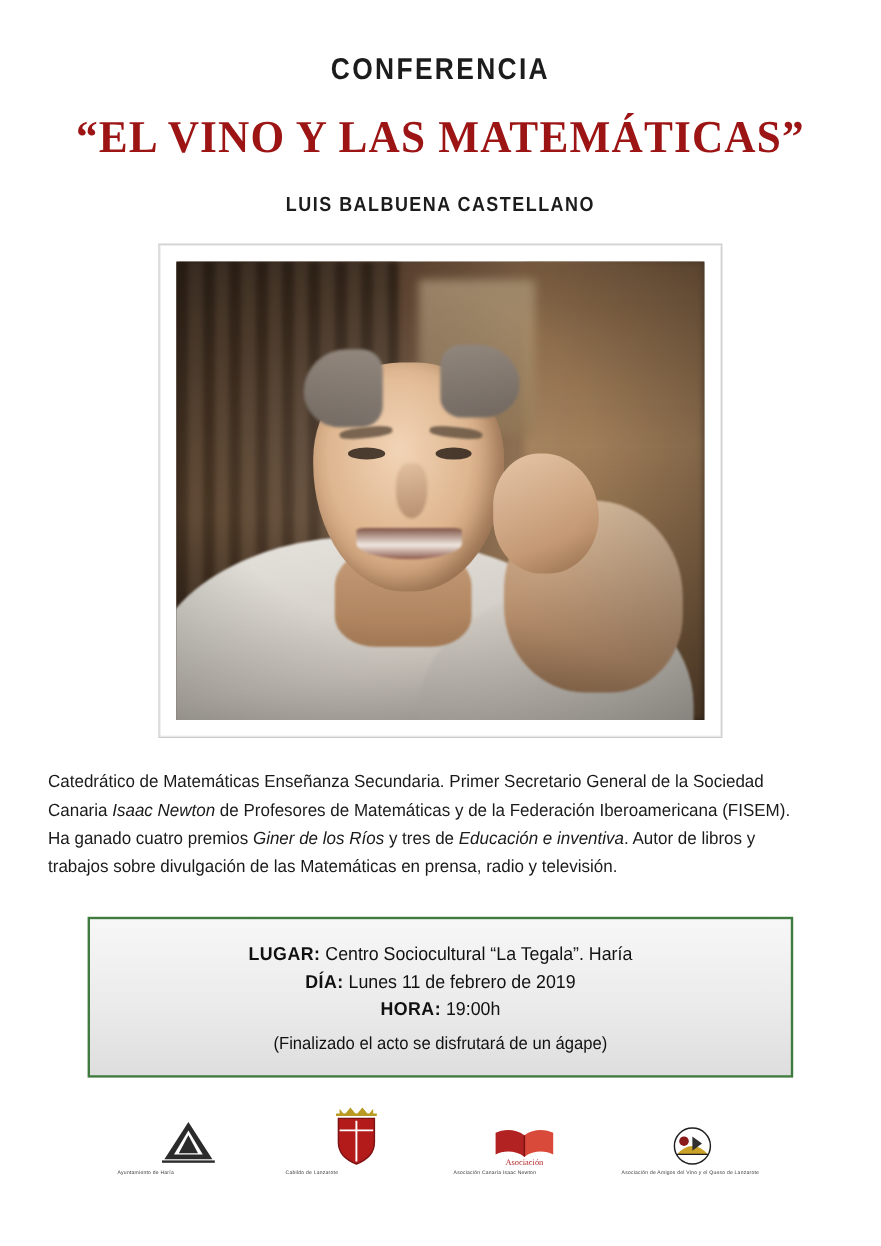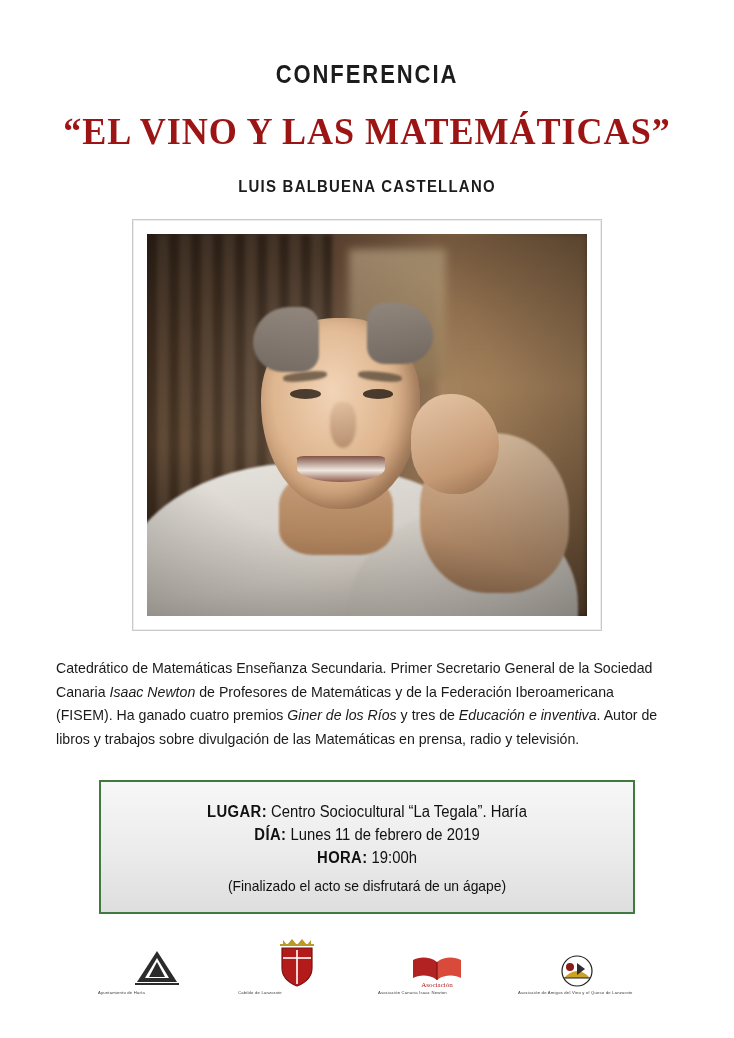--- a/index.html
+++ b/index.html
@@ -13,21 +13,21 @@
     font-family: "Liberation Sans", sans-serif;
     color: #1a1a1a;
     overflow: hidden;
     position: relative;
   }
 
   .poster {
     width: 734px;
     height: 1038px;
     box-sizing: border-box;
-    padding: 16px;
+    padding: 0;
     position: relative;
     background: #ffffff;
   }
 
   
   .header {
     text-align: center;
     padding-top: 44px;
   }
   .kicker {
@@ -192,21 +192,21 @@
     color: #1a1a1a;
     text-align: left;
     transform: scaleX(0.97);
     transform-origin: left top;
   }
   .bio i { font-style: italic; }
 
   
   .details {
     margin: 28px auto 0 auto;
-    width: 536px;
+    width: 588px;
     border: 2px solid #3f7a3f;
     background: linear-gradient(180deg, #f7f7f7 0%, #ebebeb 55%, #dedede 100%);
     box-sizing: border-box;
     padding: 16px 14px 18px 14px;
     text-align: center;
   }
   .details .line {
     font-family: "Liberation Sans", sans-serif;
     font-size: 15.6px;
     color: #111;

